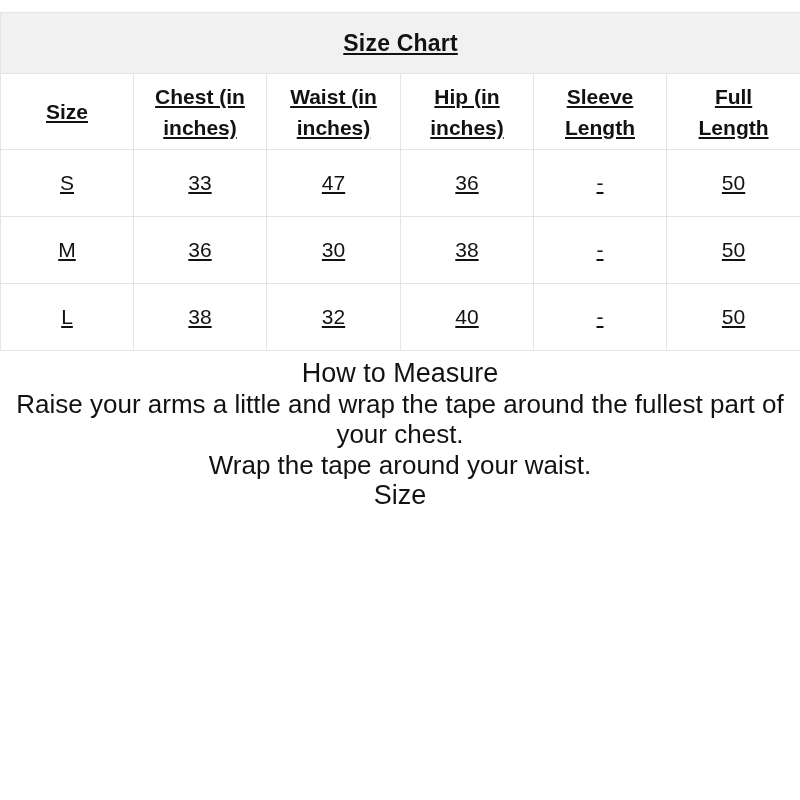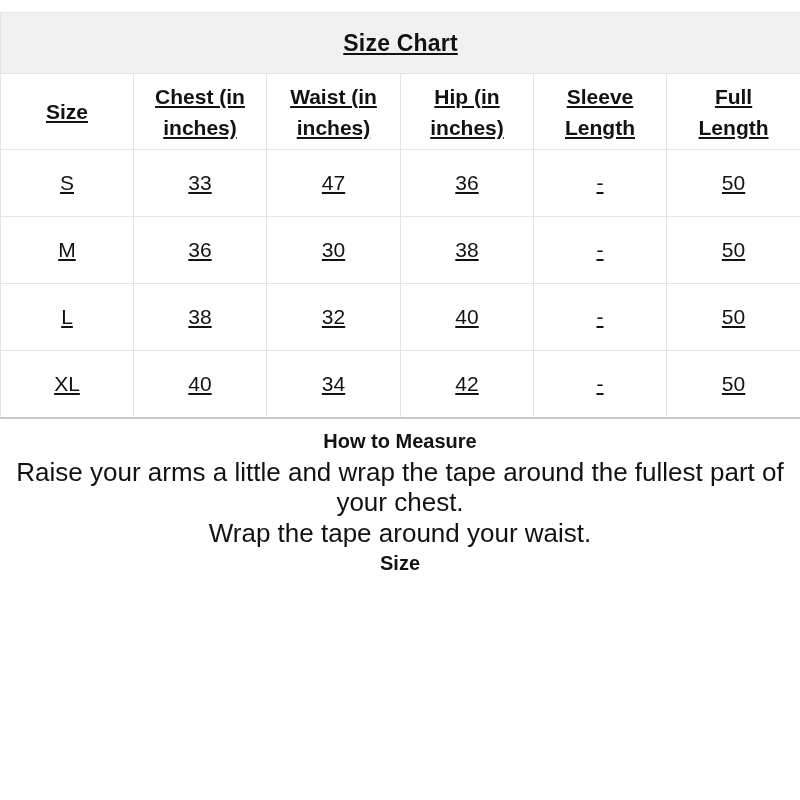--- a/index.html
+++ b/index.html
@@ -54,22 +54,22 @@
     font-weight: 400;
   }
   .data-row.last td { border-bottom: 2px solid #c9c9c9; }
 
   .howto {
     padding-top: 7px;
     text-align: center;
     line-height: 30.5px;
   }
   .howto .hd {
-    font-weight: 700;
-    font-size: 20px;
+    font-weight: 400;
+    font-size: 27px;
   }
   .howto .para {
     font-size: 26px;
     white-space: pre-line;
   }
 </style>
 </head>
 <body>
 
 <div>
@@ -117,28 +117,20 @@
         <td>50</td>
       </tr>
       <tr class="data-row">
         <td>L</td>
         <td>38</td>
         <td>32</td>
         <td>40</td>
         <td>-</td>
         <td>50</td>
       </tr>
-      <tr class="data-row last">
-        <td>XL</td>
-        <td>40</td>
-        <td>34</td>
-        <td>42</td>
-        <td>-</td>
-        <td>50</td>
-      </tr>
     </tbody>
   </table>
 
   <div class="howto">
     <div class="hd">How to Measure</div>
     <div class="para">Raise your arms a little and wrap the tape around the fullest part of
 your chest.</div>
     <div class="para">Wrap the tape around your waist.</div>
     <div class="hd">Size</div>
   </div>

